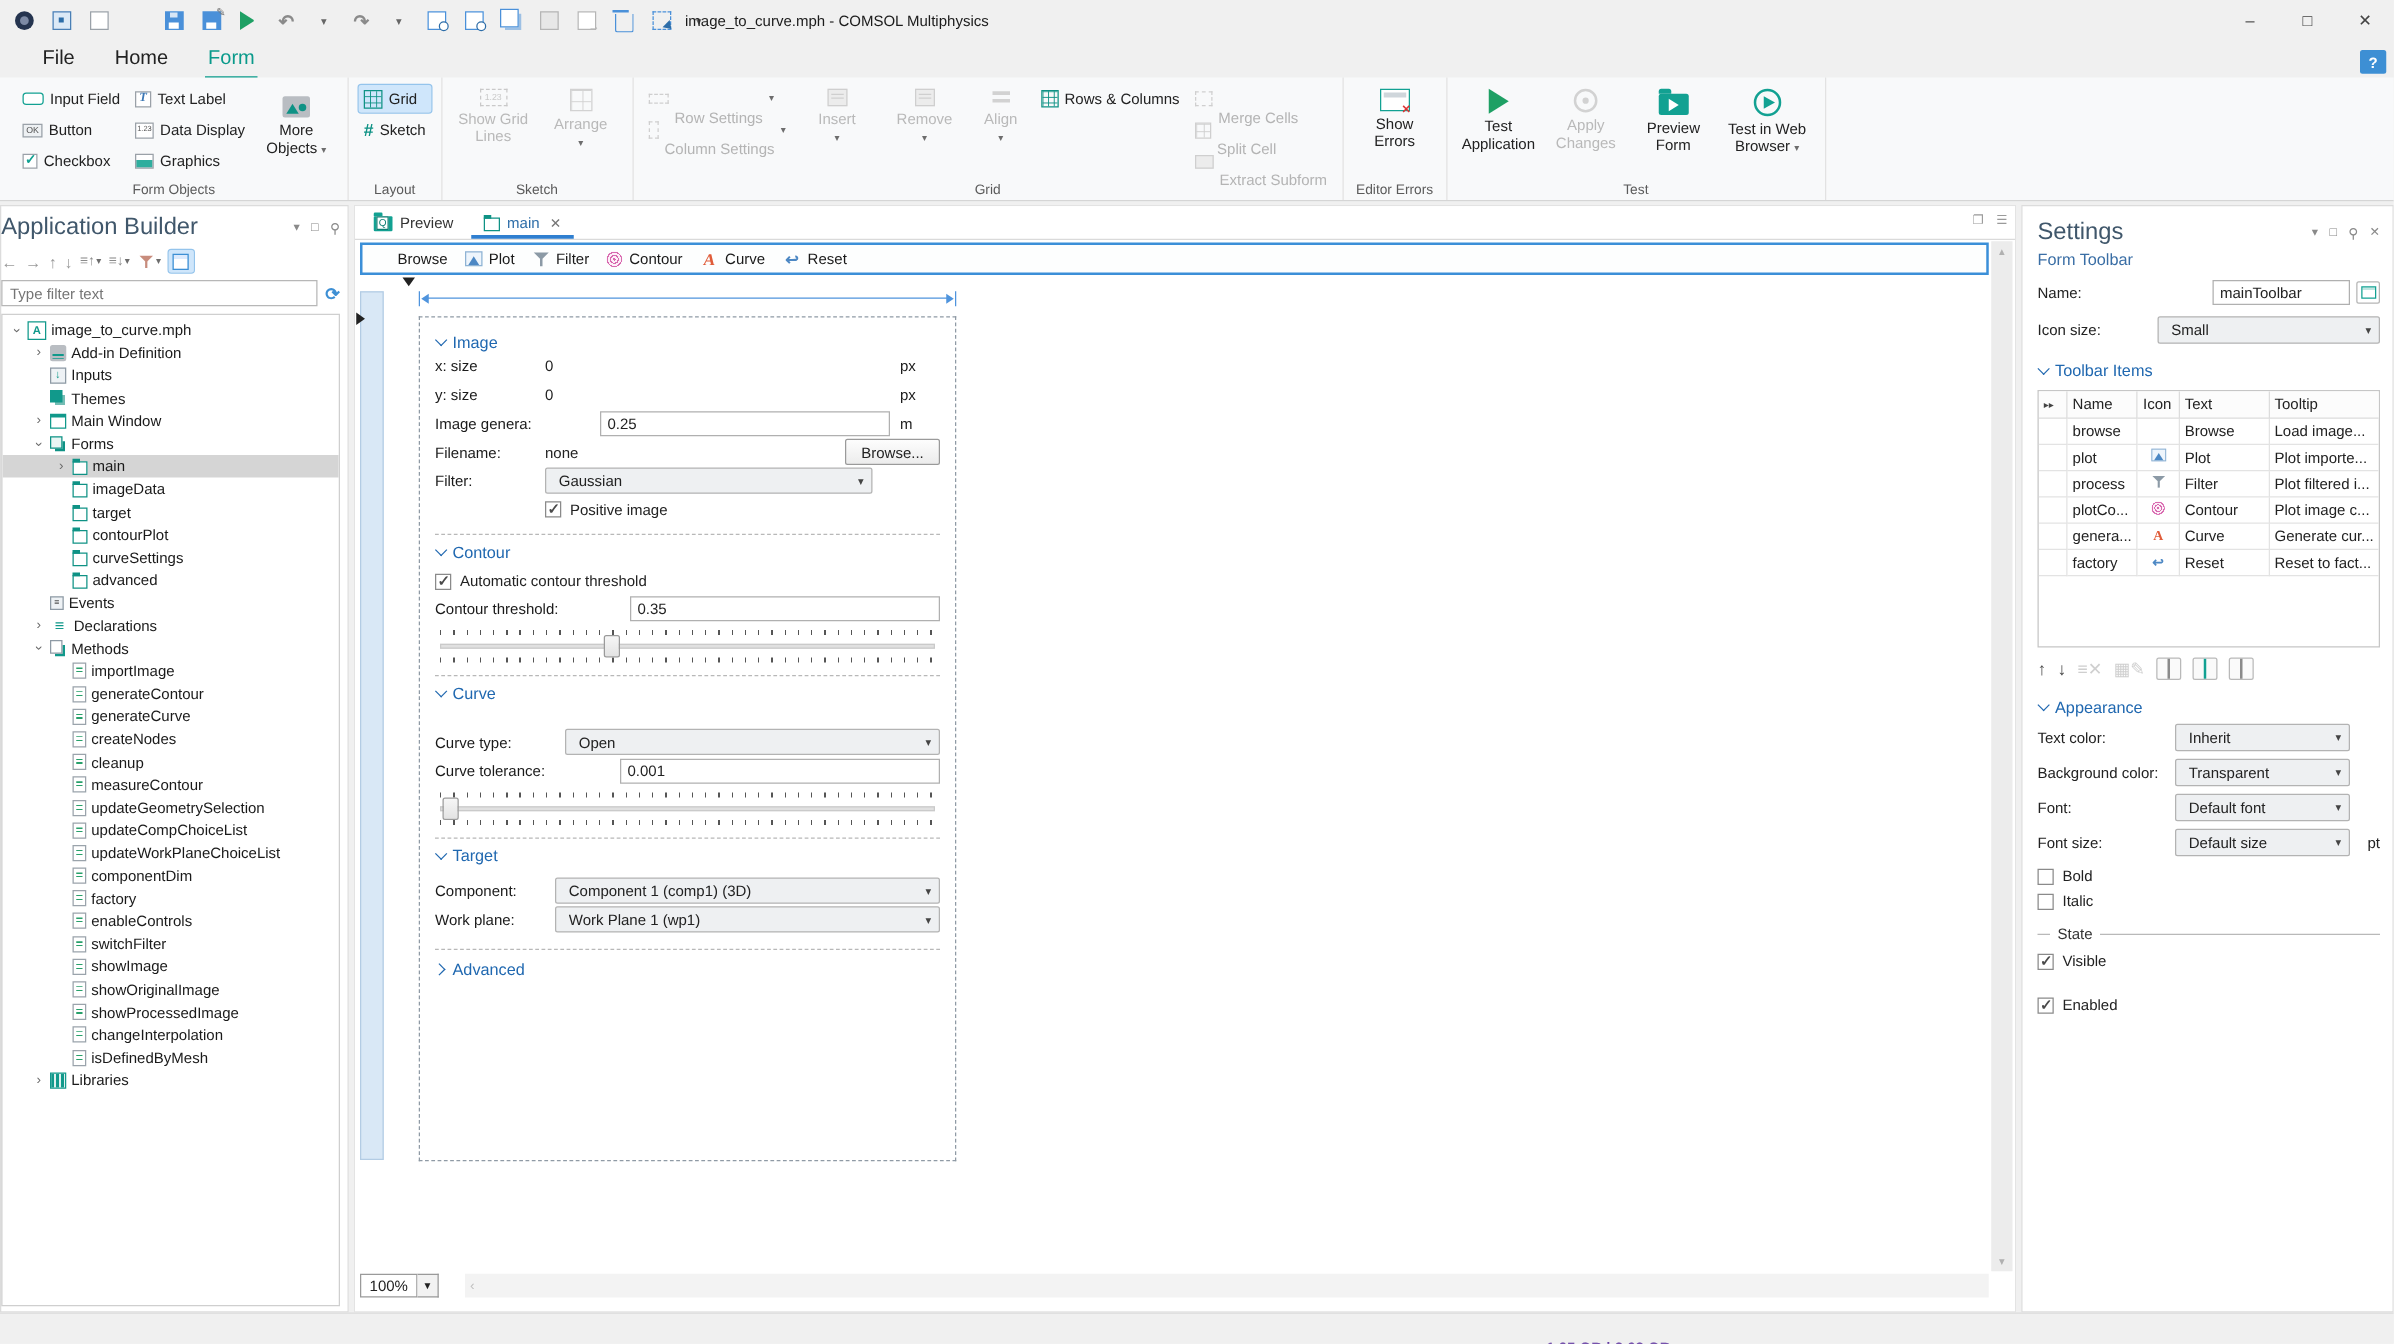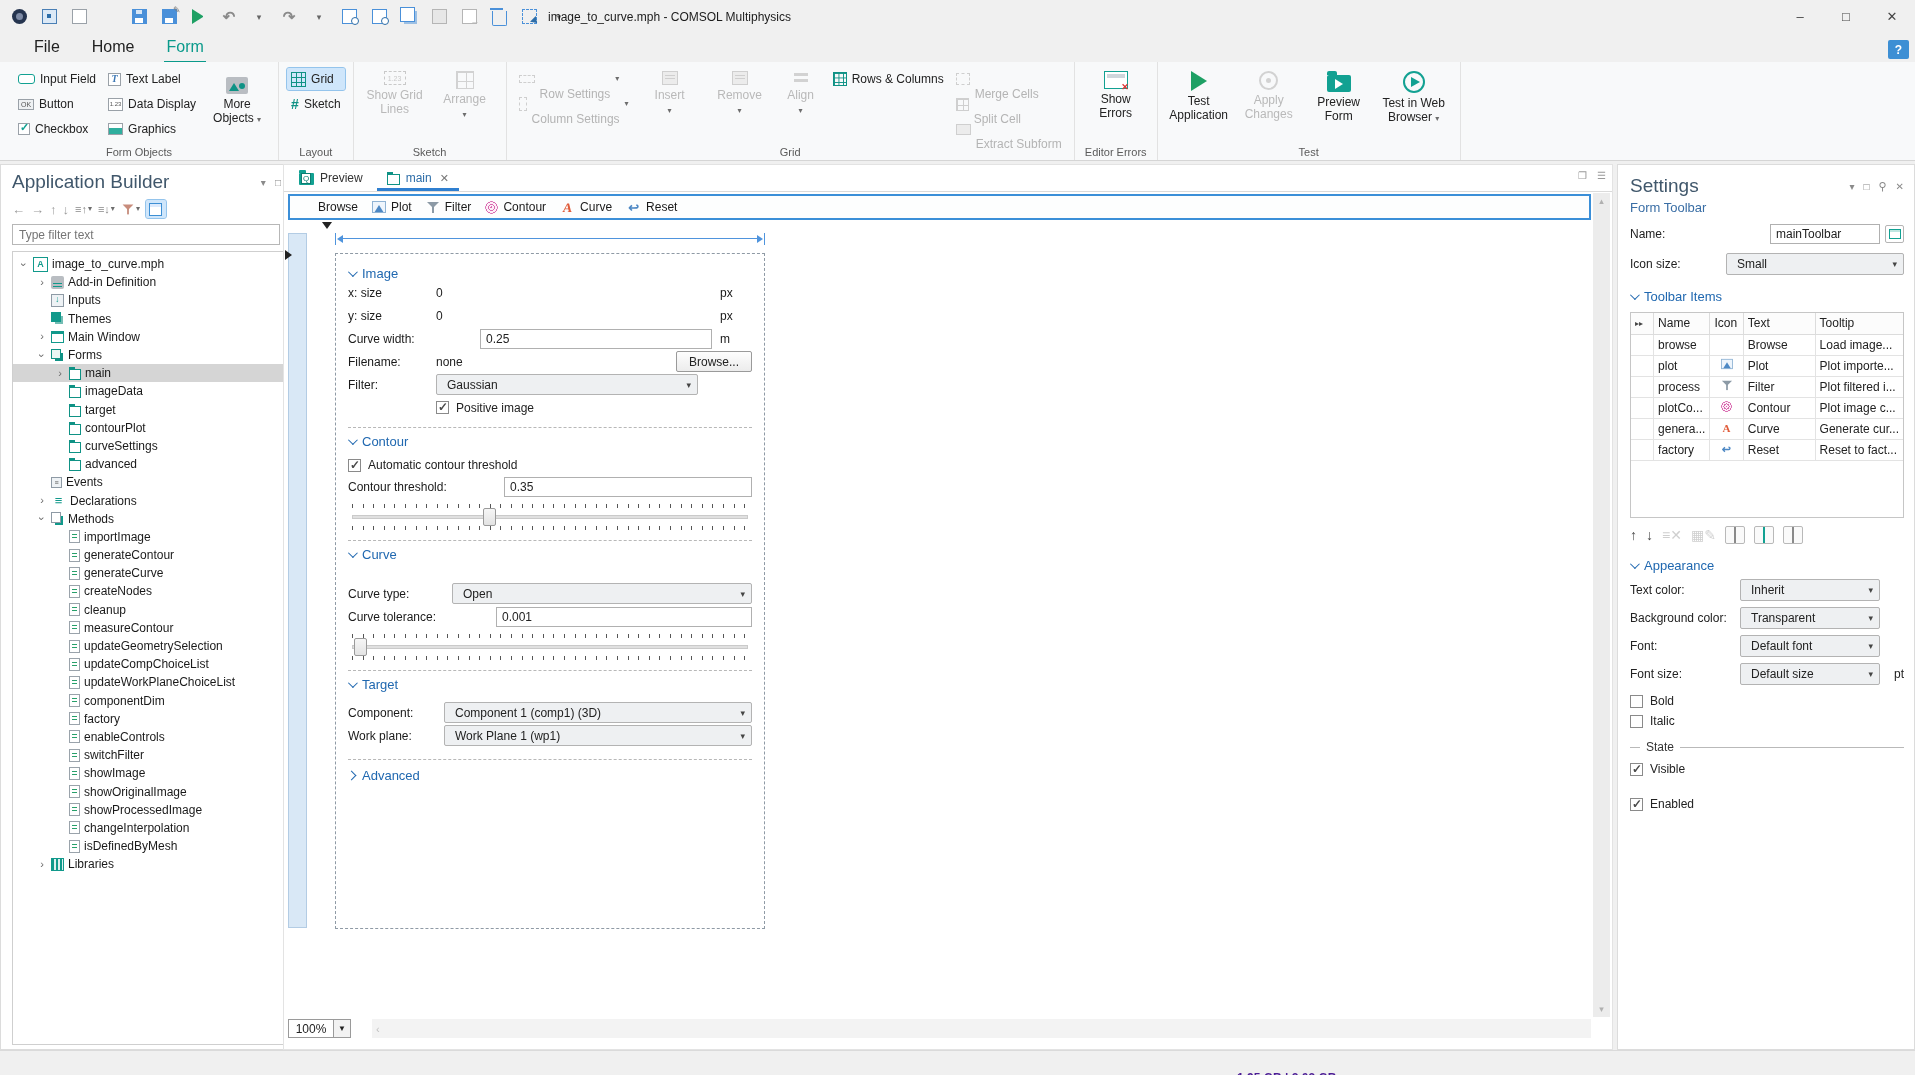--- a/index.html
+++ b/index.html
@@ -138,21 +138,21 @@
   .i-filter{width:14px;height:14px;}
   .i-filter::before{content:"";position:absolute;left:1px;top:2px;border-left:6px solid transparent;border-right:6px solid transparent;border-top:6px solid #8c9aa6;}
   .i-filter::after{content:"";position:absolute;left:6px;top:7px;width:2px;height:6px;background:#8c9aa6;}
   .i-contour{width:13px;height:13px;border-radius:50%;background:repeating-radial-gradient(circle at 50% 50%, #d86ab0 0 1px, #fdeef7 1px 2.6px);}
   .i-curve{color:#e05c3a;font:bold 13px "Liberation Serif",serif;transform:skewX(-8deg);}
   .i-curve::after{content:"A";}
   .i-reset{color:#4d88c4;font-size:13px;font-weight:bold;}
   .i-reset::after{content:"↩";}
 
   
-  .leftpanel { position:absolute; left:0; top:164px; width:305px; height:886px; background:#fff; border:1px solid #dcdcdc; padding:6px 6px 4px 11px; display:flex; flex-direction:column; }
+  .leftpanel { position:absolute; left:0; top:164px; width:279px; height:886px; background:#fff; border:1px solid #dcdcdc; padding:6px 6px 4px 0; display:flex; flex-direction:column; }
   .panelhead { display:flex; align-items:center; }
   .paneltitle { font-size:19px; color:#40576b; flex:1; }
   .panelheadicons { display:flex; gap:9px; color:#8a8a8a; font-size:10px; align-items:center; }
   .abtools { display:flex; align-items:center; gap:6px; margin:7px 0 6px; }
   .abtools .t { display:flex; align-items:center; gap:1px; color:#8a8a8a; font-size:13px; }
   .abtools .arr { font-size:13px; color:#9a9a9a; font-weight:bold; }
   .ab-toggle { width:20px; height:18px; background:#cfe6fb; outline:1px solid #94c4ec; border-radius:2px; display:flex; align-items:center; justify-content:center; }
   .ab-toggle::after{content:"";width:11px;height:11px;border:1px solid #3d8fd4;background:linear-gradient(#dceafd 0 3px,#fff 3px);}
   .filterrow { display:flex; align-items:center; gap:6px; margin-bottom:6px; }
   .filterrow input { flex:1; height:21px; border:1px solid #b7b7b7; padding:0 6px; font-size:12px; color:#888; font-family:inherit; }
@@ -737,21 +737,21 @@
           <span class="flabel">x: size</span>
           <span class="fvalue">0</span>
           <span class="funit">px</span>
         </div>
       <div class="frow">
           <span class="flabel">y: size</span>
           <span class="fvalue">0</span>
           <span class="funit">px</span>
         </div>
       <div class="frow">
-          <span class="flabel">Curve width:</span>
+          <span class="flabel">Image genera:</span>
           <span class="textinput">0.25</span>
           <span class="funit">m</span>
         </div>
       <div class="frow" style="grid-template-columns:80px 1fr 76px;">
           <span class="flabel">Filename:</span>
           <span class="fvalue">none</span>
           <span class="browsebtn">Browse...</span>
         </div>
       <div class="frow">
           <span class="flabel">Filter:</span>

